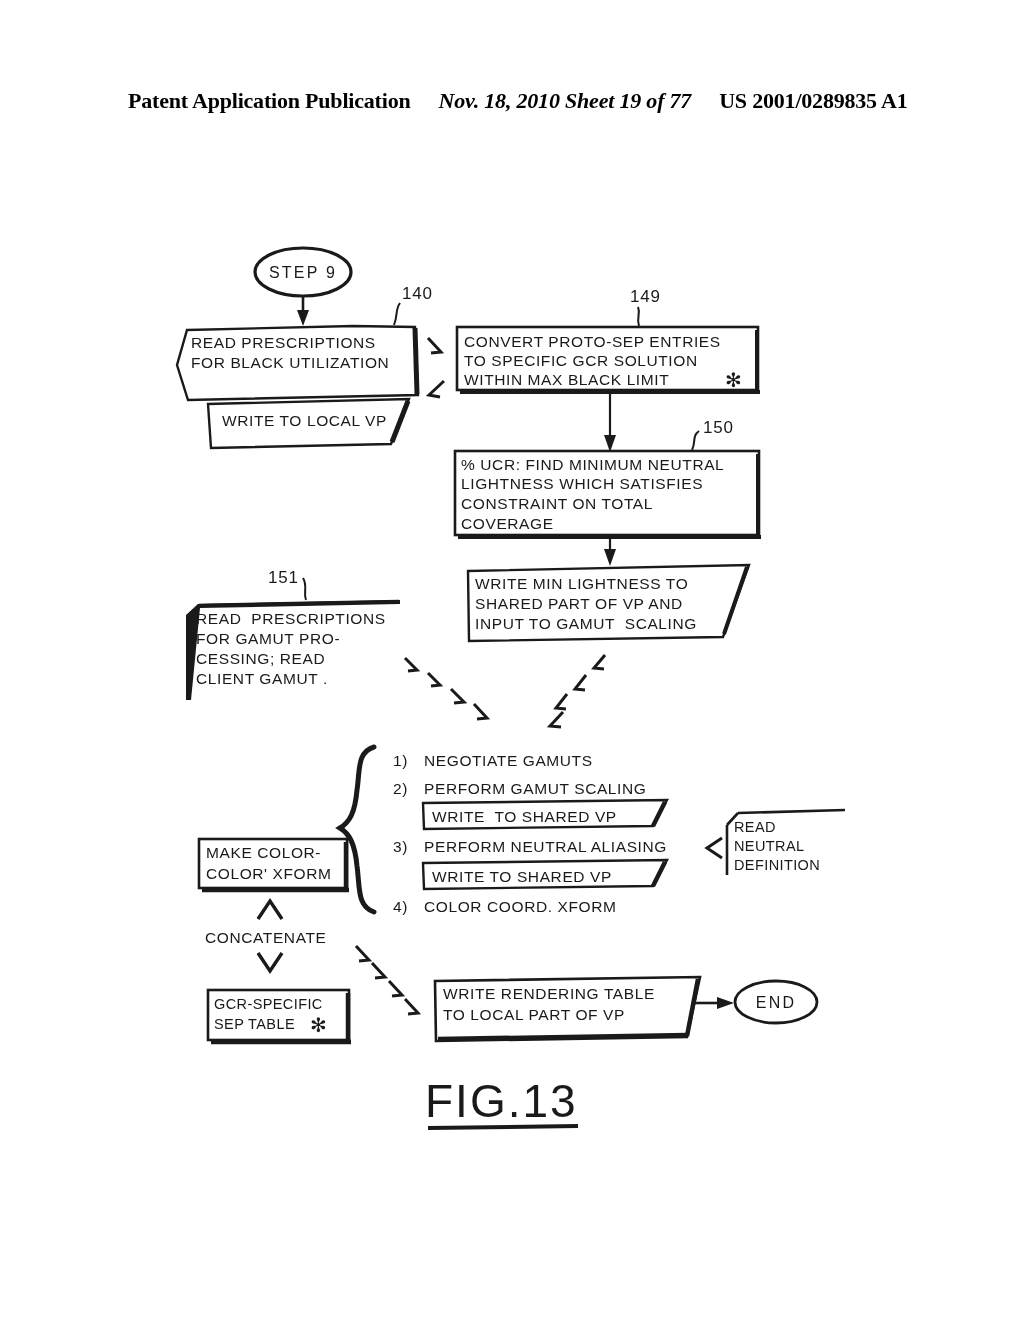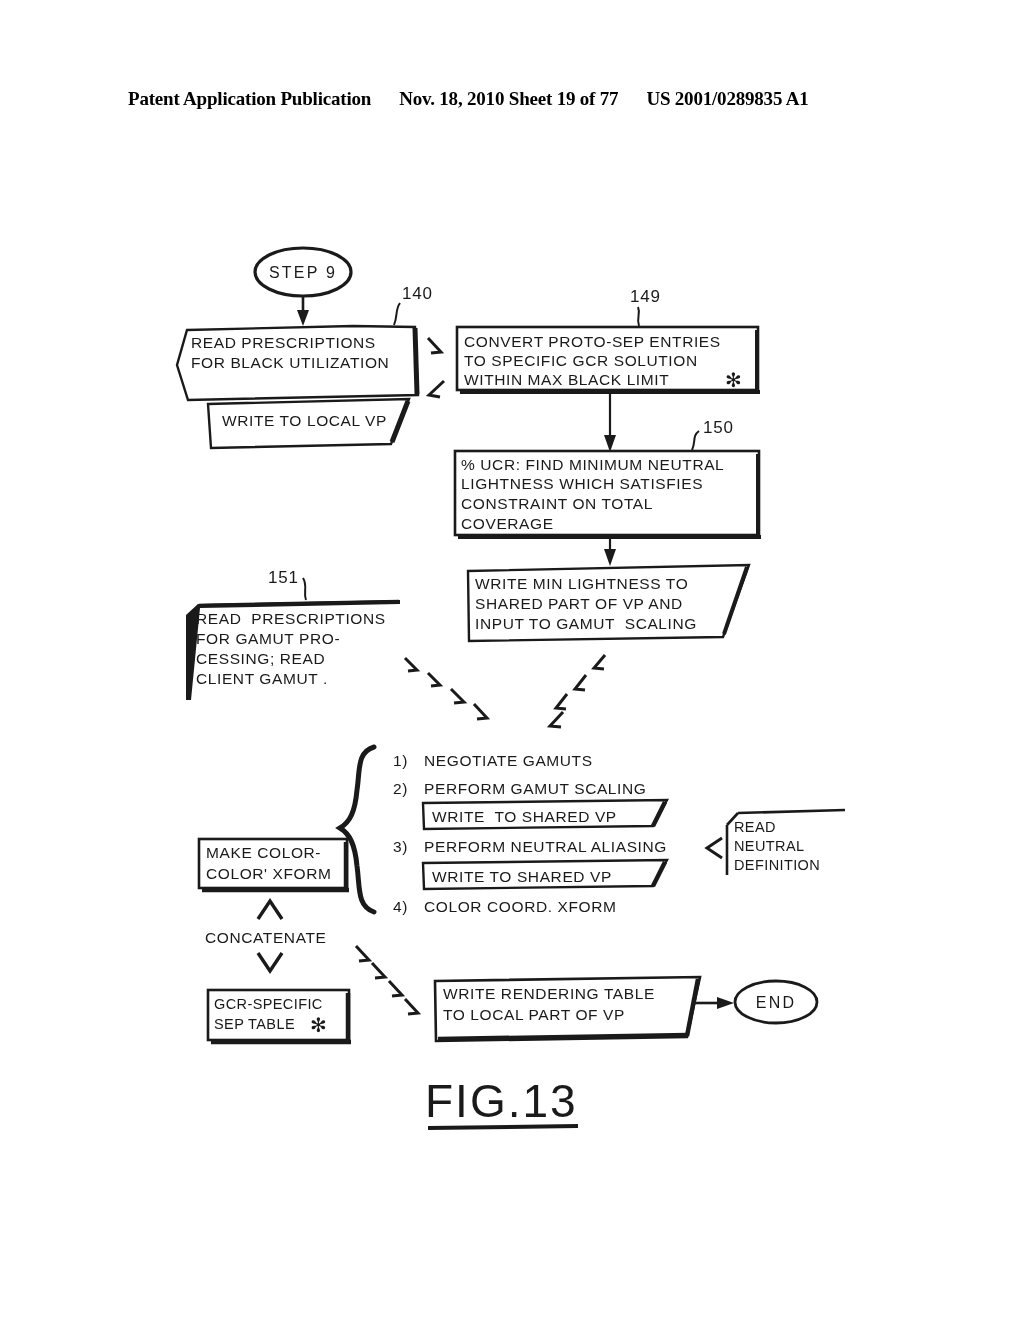--- a/index.html
+++ b/index.html
@@ -16,28 +16,29 @@
     overflow: hidden;
   }
 
   
   #pub-header {
     position: absolute;
     top: 88px;
     left: 128px;
     width: 768px;
     display: flex;
+    justify-content: space-between;
     align-items: baseline;
     font-family: "Liberation Serif", serif;
     font-weight: bold;
-    font-size: 19px;
+    font-size: 22px;
     letter-spacing: -0.2px;
     white-space: nowrap;
   }
-  #pub-header .mid { margin-left: 28px; margin-right: 28px; }
+  #pub-header .mid { margin-left: 28px; margin-right: 28px; font-style: italic; }
 
   
   #drawing {
     position: absolute;
     left: 0;
     top: 0;
     width: 884px;
     height: 1320px;
   }
   #drawing svg { display: block; }

